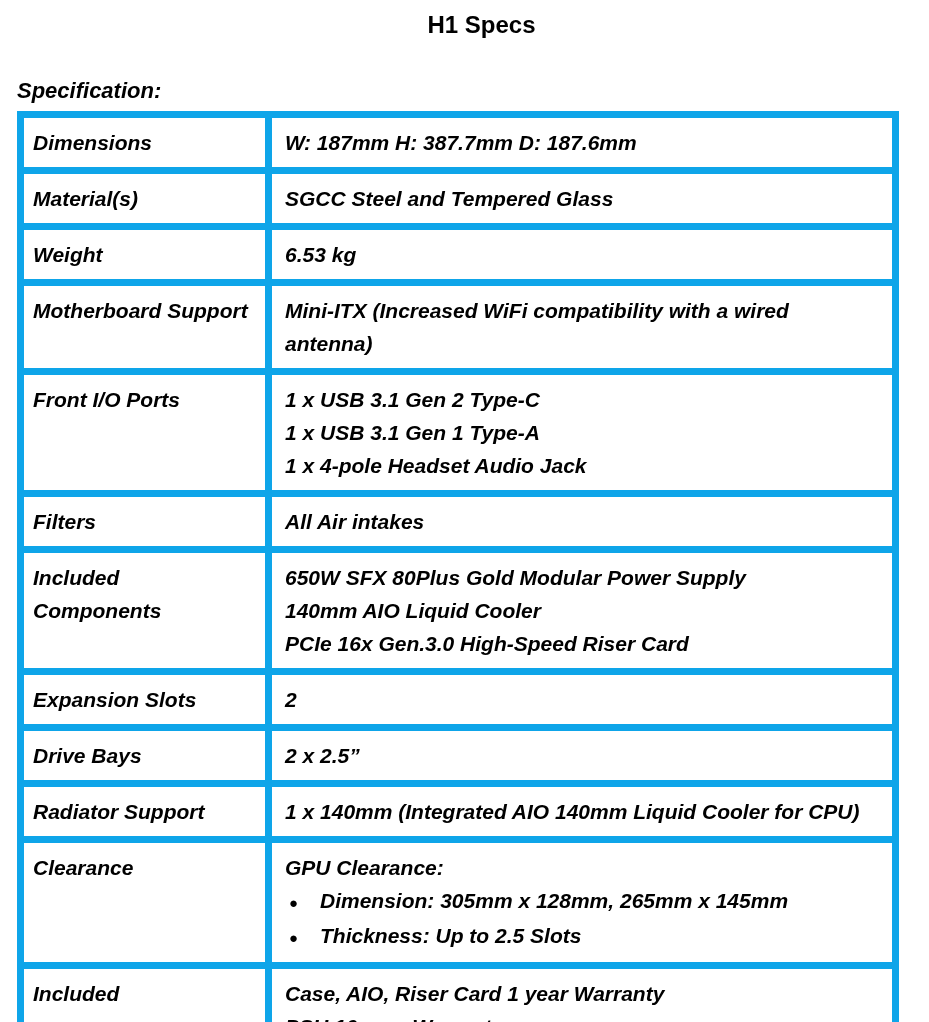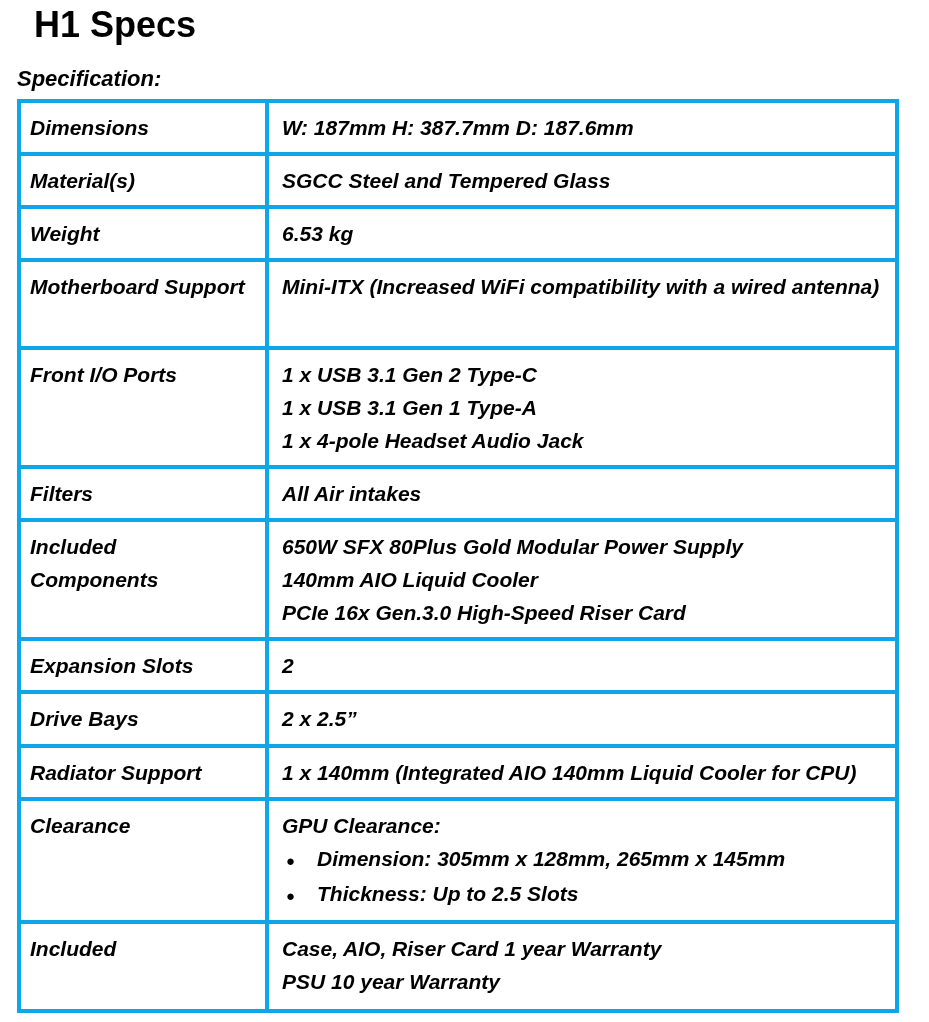--- a/index.html
+++ b/index.html
@@ -5,44 +5,45 @@
   * { margin: 0; padding: 0; box-sizing: border-box; }
   html, body {
     width: 929px;
     height: 1022px;
     background: #ffffff;
     color: #000000;
     font-family: "Liberation Sans", "DejaVu Sans", sans-serif;
     overflow: hidden;
   }
   .doc-title {
-    font-size: 36px;
+    font-size: 24px;
     font-weight: 700;
     font-style: normal;
     line-height: 34px;
+    text-align: center;
     margin: 8px 0 0 34px;
   }
   .section-heading {
     font-size: 22px;
     font-weight: 700;
     font-style: italic;
     line-height: 26px;
-    margin: 24px 0 0 17px;
+    margin: 36px 0 0 17px;
   }
   table.spec-table {
     border-collapse: collapse;
     table-layout: fixed;
     width: 882px;
     margin: 7px 0 0 17px;
     font-size: 21px;
     font-weight: 700;
     font-style: italic;
   }
   table.spec-table td {
-    border: 4px solid #0ea5e9;
+    border: 7px solid #0ea5e9;
     vertical-align: top;
     padding: 8px 10px 8px 13px;
   }
   table.spec-table td.label-cell {
     width: 248px;
     padding: 8px 6px 8px 9px;
   }
   .cell-line {
     line-height: 33px;
   }

